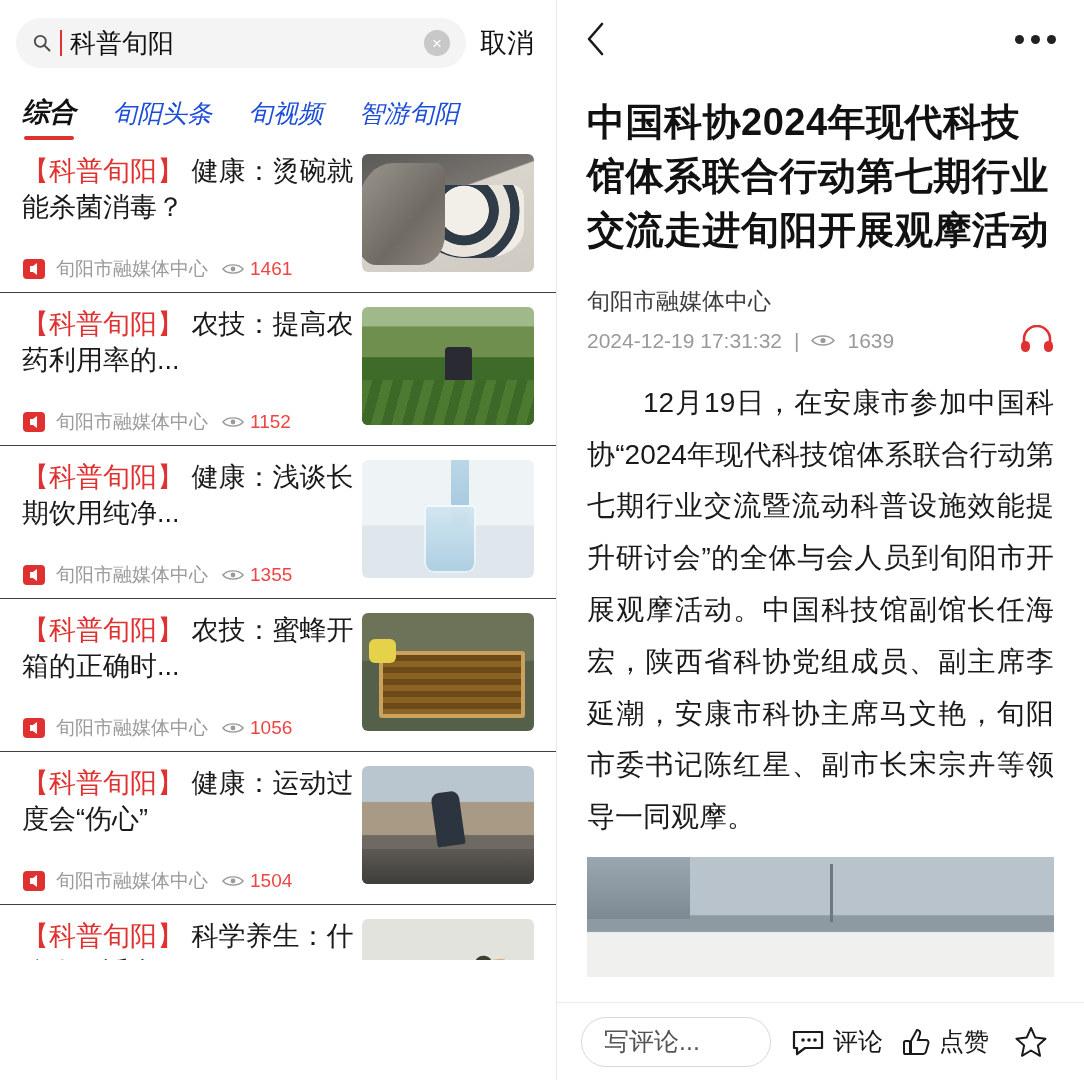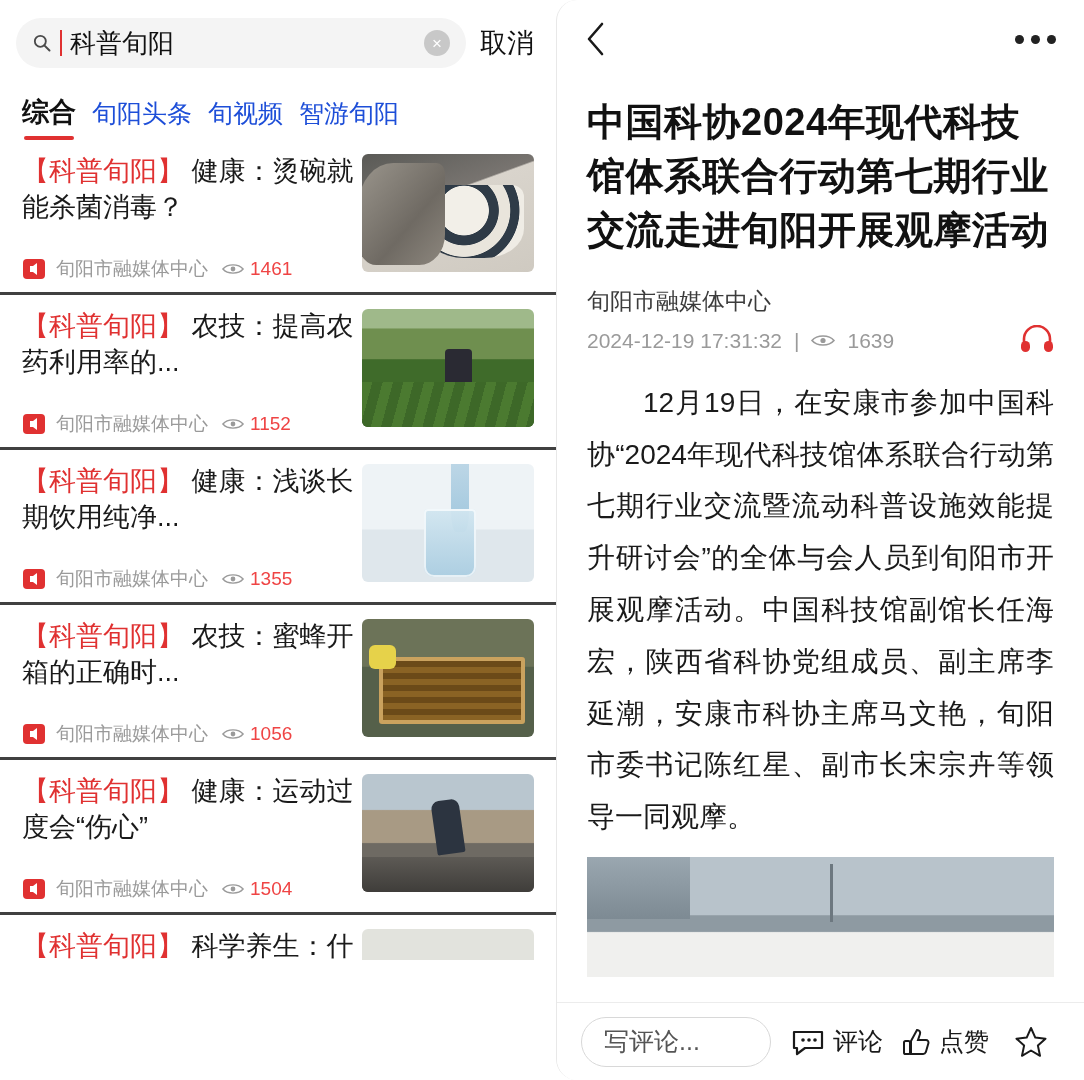--- a/index.html
+++ b/index.html
@@ -71,23 +71,24 @@
   .cancel-btn {
     font-size: 27px;
     color: #111;
     padding: 0 6px 0 4px;
     white-space: nowrap;
   }
 
   .tabs {
     display: flex;
     align-items: flex-end;
-    gap: 16px;
+    gap: 36px;
     padding: 8px 22px 0 22px;
     height: 62px;
+    font-style: italic;
   }
   .tab {
     font-size: 25px;
     color: #1d4ed8;
     position: relative;
     padding-bottom: 10px;
     white-space: nowrap;
   }
   .tab.active {
     color: #111;
@@ -102,21 +103,21 @@
     background: #e03131;
     border-radius: 2px;
   }
 
   .results {
     padding: 0 0 0 0;
   }
   .result-item {
     display: flex;
     padding: 14px 22px 10px 22px;
-    border-bottom: 3px solid #404040;
+    border-bottom: 1px solid #404040;
     align-items: flex-start;
   }
   .result-main {
     flex: 1;
     min-width: 0;
     display: flex;
     flex-direction: column;
     justify-content: space-between;
     height: 128px;
   }
@@ -238,21 +239,20 @@
   }
 
   
   .right {
     width: 528px;
     height: 1080px;
     background: #ffffff;
     border-left: 1px solid #e8e8e8;
     position: relative;
     overflow: hidden;
-    border-radius: 21px;
   }
   .art-header {
     height: 78px;
     display: flex;
     align-items: center;
     justify-content: space-between;
     padding: 0 28px;
   }
   .back-icon { width: 22px; height: 36px; }
   .more-icon {

